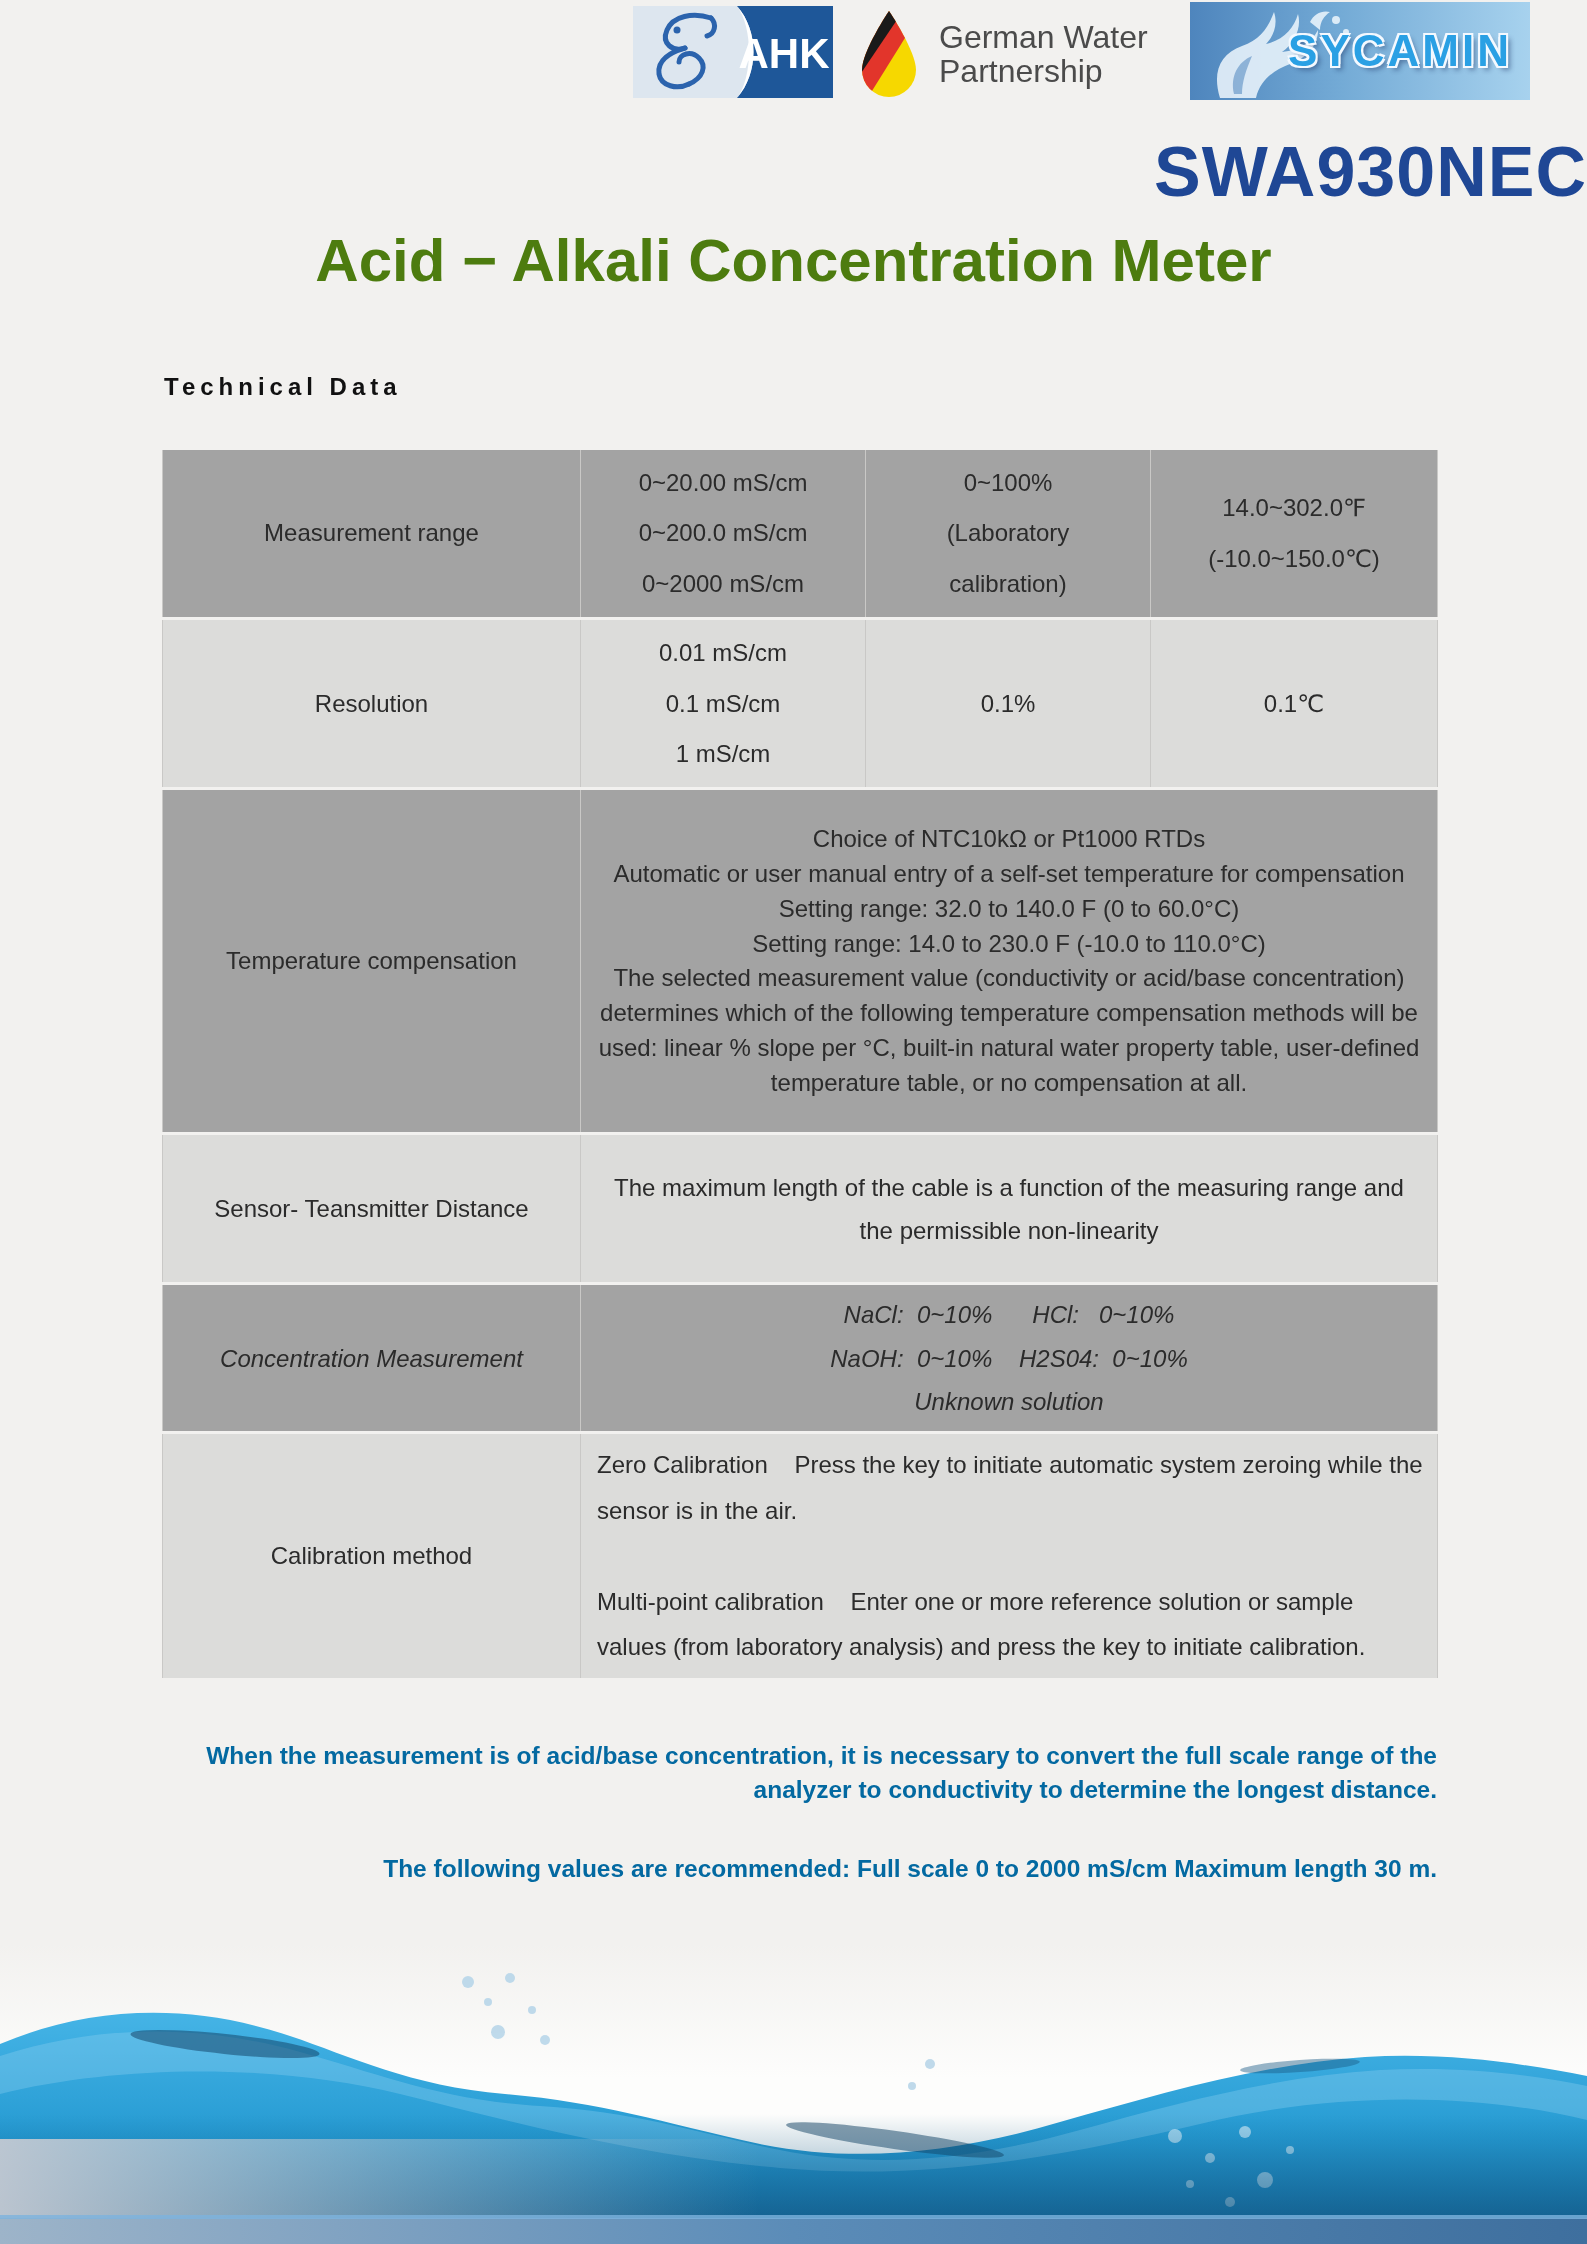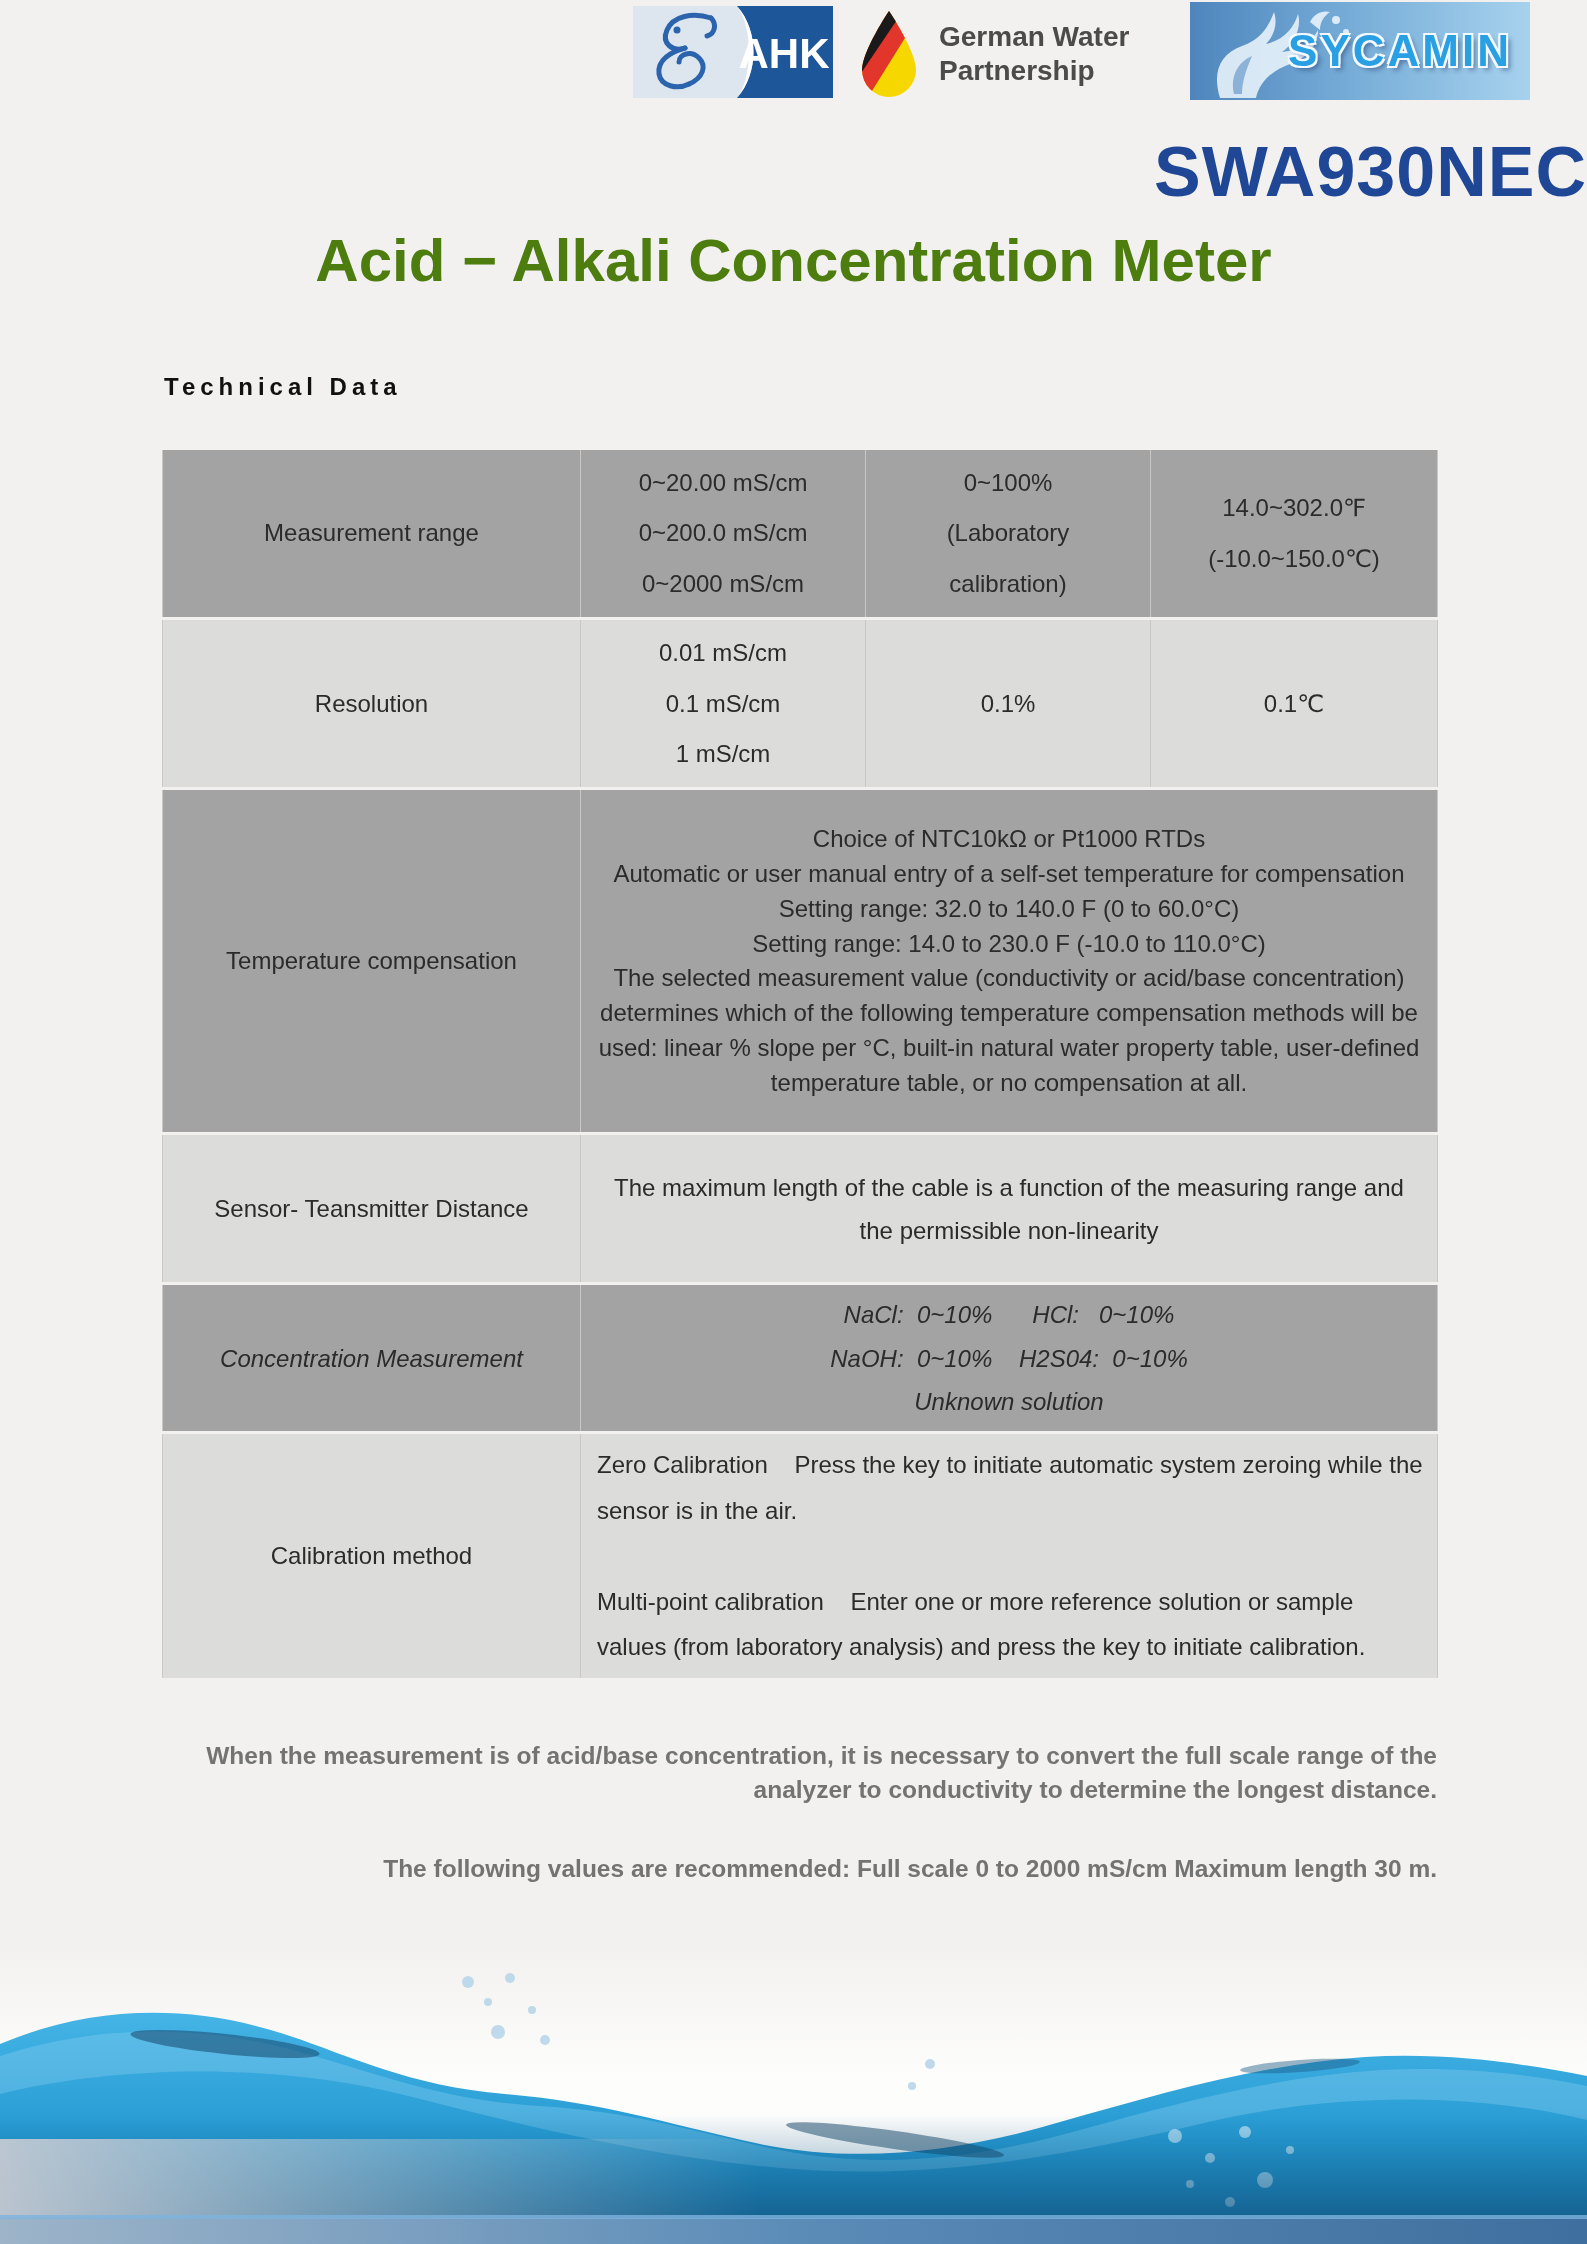--- a/index.html
+++ b/index.html
@@ -10,21 +10,21 @@
     width: 1587px;
     height: 2244px;
     margin: 0 auto;
     background: #f2f1ef;
     overflow: hidden;
   }
   
   .logo-strip { position: absolute; top: 0; left: 0; width: 100%; height: 110px; }
   .ahk-logo { position: absolute; left: 633px; top: 6px; width: 200px; height: 92px; display: flex; }
   .gwp-logo { position: absolute; left: 855px; top: 8px; width: 300px; height: 92px; display: flex; align-items: center; }
-  .gwp-text { margin-left: 16px; color: #4b4b4b; font-size: 28px; line-height: 34px; font-weight: 700; }
+  .gwp-text { margin-left: 16px; color: #4b4b4b; font-size: 32px; line-height: 34px; font-weight: 400; }
   .sycamin-logo {
     position: absolute; left: 1190px; top: 2px; width: 340px; height: 98px;
     background: linear-gradient(90deg, #4e85bd 0%, #74abd6 45%, #a7d2ee 100%);
     display: flex; align-items: center; justify-content: flex-end;
     overflow: hidden;
   }
   .sycamin-horse { position: absolute; left: 0; top: 0; }
   .sycamin-word {
     position: relative; margin-right: 18px;
     font-size: 44px; font-weight: 800; letter-spacing: 3px; color: #2aa0e4;
@@ -77,21 +77,21 @@
   .h-r1 td { height: 170px; line-height: 2.1; }
   .h-r2 td { height: 168px; line-height: 2.1; }
   .h-r3 td { height: 345px; line-height: 1.45; }
   .h-r4 td { height: 150px; line-height: 1.8; }
   .h-r5 td { height: 147px; line-height: 1.8; font-style: italic; }
   .h-r6 td { height: 208px; line-height: 1.9; }
   .spec-table td.align-left { text-align: left; padding-left: 16px; }
   
   .notes { width: 1275px; margin: 58px 0 0 162px; }
   .note {
-    text-align: right; font-weight: 700; color: #737373;
+    text-align: right; font-weight: 700; color: #0369a1;
     font-size: 24.5px; line-height: 1.38;
   }
   .note + .note { margin-top: 46px; }
   
   .water-footer {
     position: absolute; left: 0; bottom: 0; width: 1587px; height: 300px;
     background: linear-gradient(#f2f1ef 0%, #fdfdfc 45%);
   }
   .water-footer svg { position: absolute; left: 0; bottom: 0; }
 </style>

